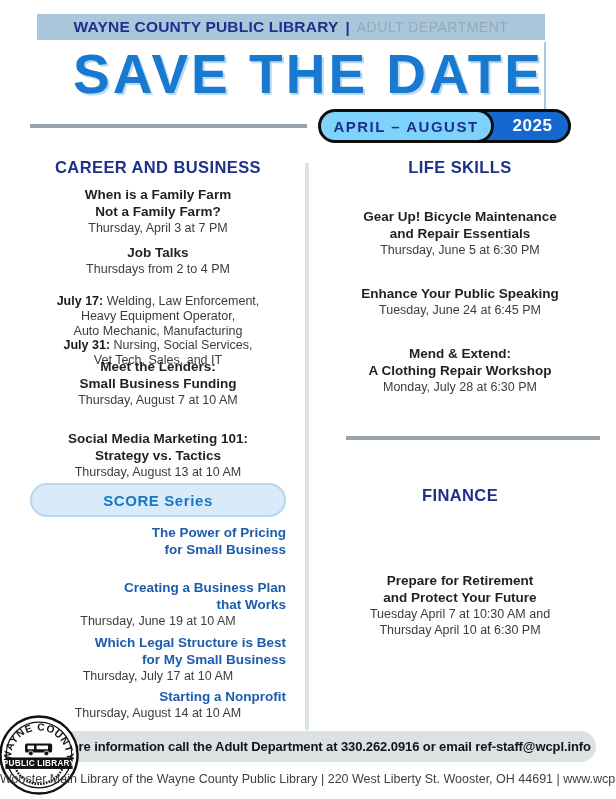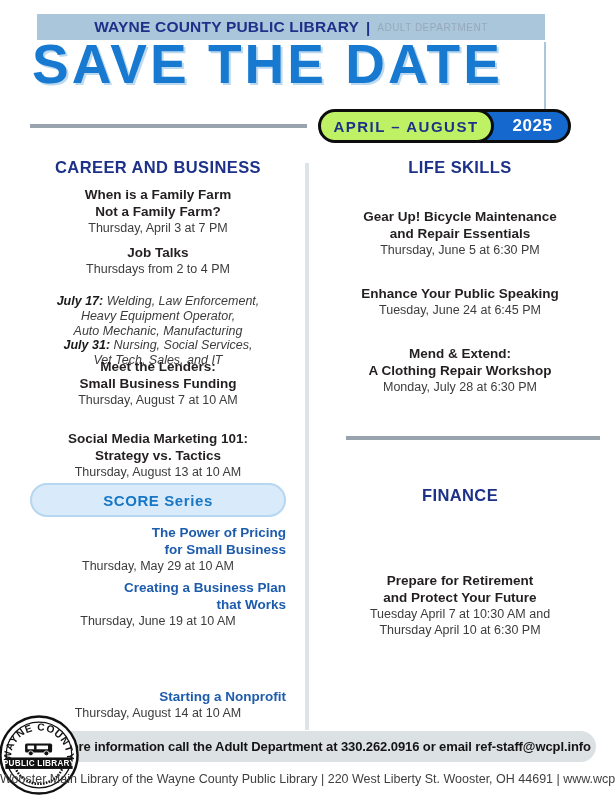--- a/index.html
+++ b/index.html
@@ -6,49 +6,49 @@
   html,body { background:#ffffff; }
   body { font-family:"Liberation Sans","DejaVu Sans",sans-serif; }
   .page { position:relative; width:616px; height:799px; background:#fff; overflow:hidden; margin:0 auto; }
 
   
   .header-bar { position:absolute; left:37px; top:14px; width:508px; height:26px;
     background:var(--header-bar); display:flex; align-items:center; justify-content:center;
     white-space:nowrap; }
   .header-bar .lib { color:var(--navy); font-weight:bold; font-size:15.5px; letter-spacing:.2px; }
   .header-bar .sep { color:var(--navy); font-weight:bold; font-size:15px; margin:0 7px; }
-  .header-bar .dept { color:var(--dept-text); font-size:10px; letter-spacing:.5px; }
-
-  .main-title { position:absolute; left:32px; top:32px; width:512px; text-align:left;
+  .header-bar .dept { color:var(--dept-text); font-size:14px; letter-spacing:.5px; }
+
+  .main-title { position:absolute; left:32px; top:42px; width:512px; text-align:right;
     font-size:55px; font-weight:800; color:var(--accent-blue); letter-spacing:3px;
     text-shadow:2px 2px 0 #bcd9f0; white-space:nowrap; }
 
   .rule-left { position:absolute; left:30px; top:124px; width:277px; height:4px; background:var(--rule-gray); }
   .vline-right { position:absolute; left:544px; top:42px; width:2px; height:68px; background:var(--header-bar); }
 
   .pill-wrap { position:absolute; left:318px; top:109px; width:253px; height:34px; }
   .pill-blue { position:absolute; left:70px; right:0; top:0; bottom:0; background:var(--pill-blue);
     border:3px solid #0d0d0d; border-radius:17px; }
   .pill-year { position:absolute; left:176px; right:0; top:0; bottom:0; display:flex;
     align-items:center; justify-content:center; color:#fff; font-size:17px; font-weight:bold; letter-spacing:.5px; }
-  .pill-white { position:absolute; left:0; top:0; width:176px; height:34px; background:#bef264;
+  .pill-white { position:absolute; left:0; top:0; width:176px; height:34px; background:#7dd3fc;
     border:3px solid #0d0d0d; border-radius:17px; display:flex; align-items:center; justify-content:center; }
   .pill-white span { color:var(--navy); font-weight:800; font-size:15px; letter-spacing:1.5px; white-space:nowrap; }
 
   
   .col-divider { position:absolute; left:305px; top:163px; width:4px; height:567px; background:var(--col-divider); }
   .col { position:absolute; top:0; height:100%; }
   .col-left  { left:30px;  width:256px; }
   .col-right { left:333px; width:254px; }
   .col > div { position:absolute; width:100%; text-align:center; }
 
   .section-heading { color:var(--navy); font-weight:800; font-size:16.5px; letter-spacing:.4px; }
   .event-title { color:var(--text-dark); font-weight:bold; font-size:13.5px; line-height:17px; white-space:pre-line; }
   .event-date  { color:var(--text-date); font-size:12.5px; line-height:16px; white-space:pre-line; }
-  .event-details { font-style:italic; color:var(--text-date); font-size:12.5px; line-height:15px; white-space:pre-line; }
+  .event-details { color:var(--text-date); font-size:12.5px; line-height:15px; white-space:pre-line; }
   .event-details .detail-label { font-weight:bold; color:#1a1a1a; }
 
   .score-badge { height:34px; background:var(--score-bg); border:2px solid var(--score-border);
     border-radius:17px; display:flex; align-items:center; justify-content:center; }
   .score-badge span { color:var(--score-text); font-weight:800; font-size:15px; letter-spacing:.6px; }
   .score-title { color:var(--score-title); font-weight:bold; font-size:13.5px; line-height:17px; white-space:pre-line;text-align:right; }
 
   .rule-right { position:absolute; left:13px; width:227px; height:4px; background:var(--rule-gray); }
 
   
@@ -120,26 +120,30 @@
       <div class="event-date">Thursday, August 13 at 10 AM</div>
     </div>
 
     <div class="score-badge" style="top:483px">
       <span>SCORE Series</span>
     </div>
 
     <div style="top:524px">
       <div class="score-title">The Power of Pricing
 for Small Business</div>
-      <div class="event-date">Thursday, May 29 at 10 AM</div>
     </div>
     <div style="top:579px">
       <div class="score-title">Creating a Business Plan
 that Works</div>
       <div class="event-date">Thursday, June 19 at 10 AM</div>
+    </div>
+    <div style="top:634px">
+      <div class="score-title">Which Legal Structure is Best
+for My Small Business</div>
+      <div class="event-date">Thursday, July 17 at 10 AM</div>
     </div>
     <div style="top:688px">
       <div class="score-title">Starting a Nonprofit</div>
       <div class="event-date">Thursday, August 14 at 10 AM</div>
     </div>
   </div>
 
   <div class="col col-right">
     <div class="section-heading" style="top:158px">LIFE SKILLS</div>
 

